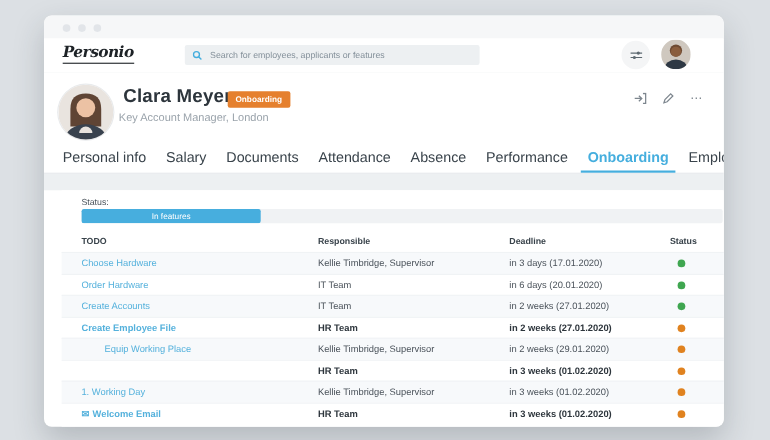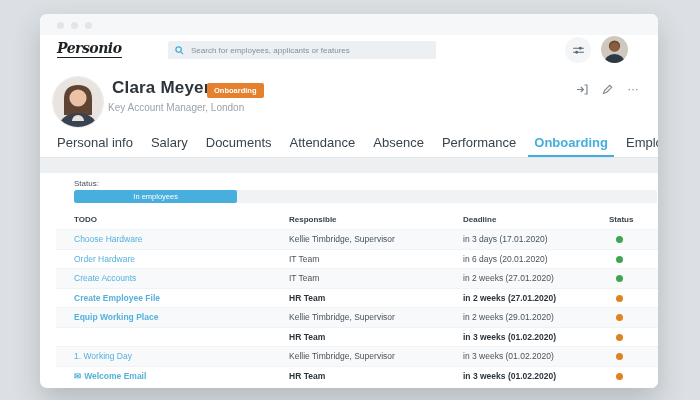--- a/index.html
+++ b/index.html
@@ -146,21 +146,21 @@
         <div class="tab">Roles</div>
         <div class="tab">Meyers</div>
       </div>
 
     <div class="band"></div>
 
     <div class="content">
       <div class="status-label">Status:</div>
       <div class="progress">
         <div class="fill" id="progress-fill" style="width: 28%;">
-          <span>In employees</span>
+          <span>In features</span>
         </div>
       </div>
       <div class="thead">
         <span style="left:18px">TODO</span>
         <span style="left:233px">Responsible</span>
         <span style="left:407px">Deadline</span>
         <span style="left:553px">Status</span>
       </div>
       <div class="rows" id="rows">
           <div class="trow alt">
@@ -181,21 +181,21 @@
             <span class="c-dead">in 2 weeks (27.01.2020)</span>
             <span class="dot" style="background: rgb(63, 166, 80);"></span>
           </div>
           <div class="trow bold">
             <span class="c-todo"><b style="font-weight: inherit;">Create Employee File</b></span>
             <span class="c-resp">HR Team</span>
             <span class="c-dead">in 2 weeks (27.01.2020)</span>
             <span class="dot" style="background: rgb(224, 130, 31);"></span>
           </div>
           <div class="trow alt">
-            <span class="c-todo"><b style="font-weight: bold;">Equip Working Place</b></span>
+            <span class="c-todo"><b style="font-weight: normal; margin-left: 21px;">Equip Working Place</b></span>
             <span class="c-resp">Kellie Timbridge, Supervisor</span>
             <span class="c-dead">in 2 weeks (29.01.2020)</span>
             <span class="dot" style="background: rgb(224, 130, 31);"></span>
           </div>
           <div class="trow bold">
             <span class="c-resp">HR Team</span>
             <span class="c-dead">in 3 weeks (01.02.2020)</span>
             <span class="dot" style="background: rgb(224, 130, 31);"></span>
           </div>
           <div class="trow alt">

